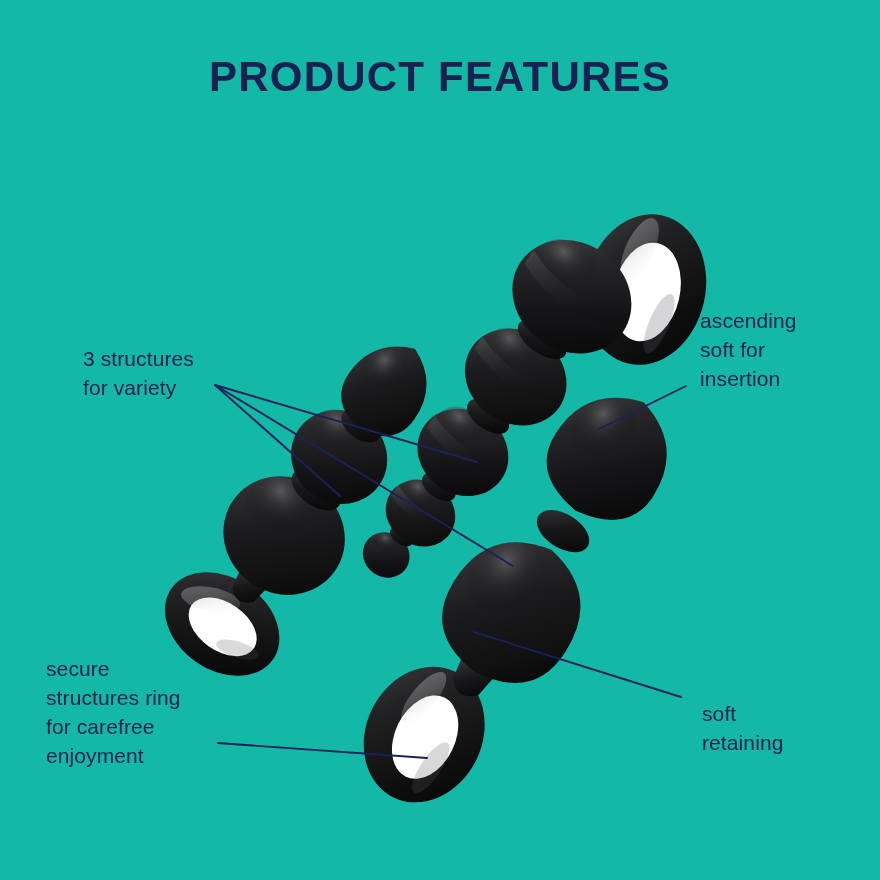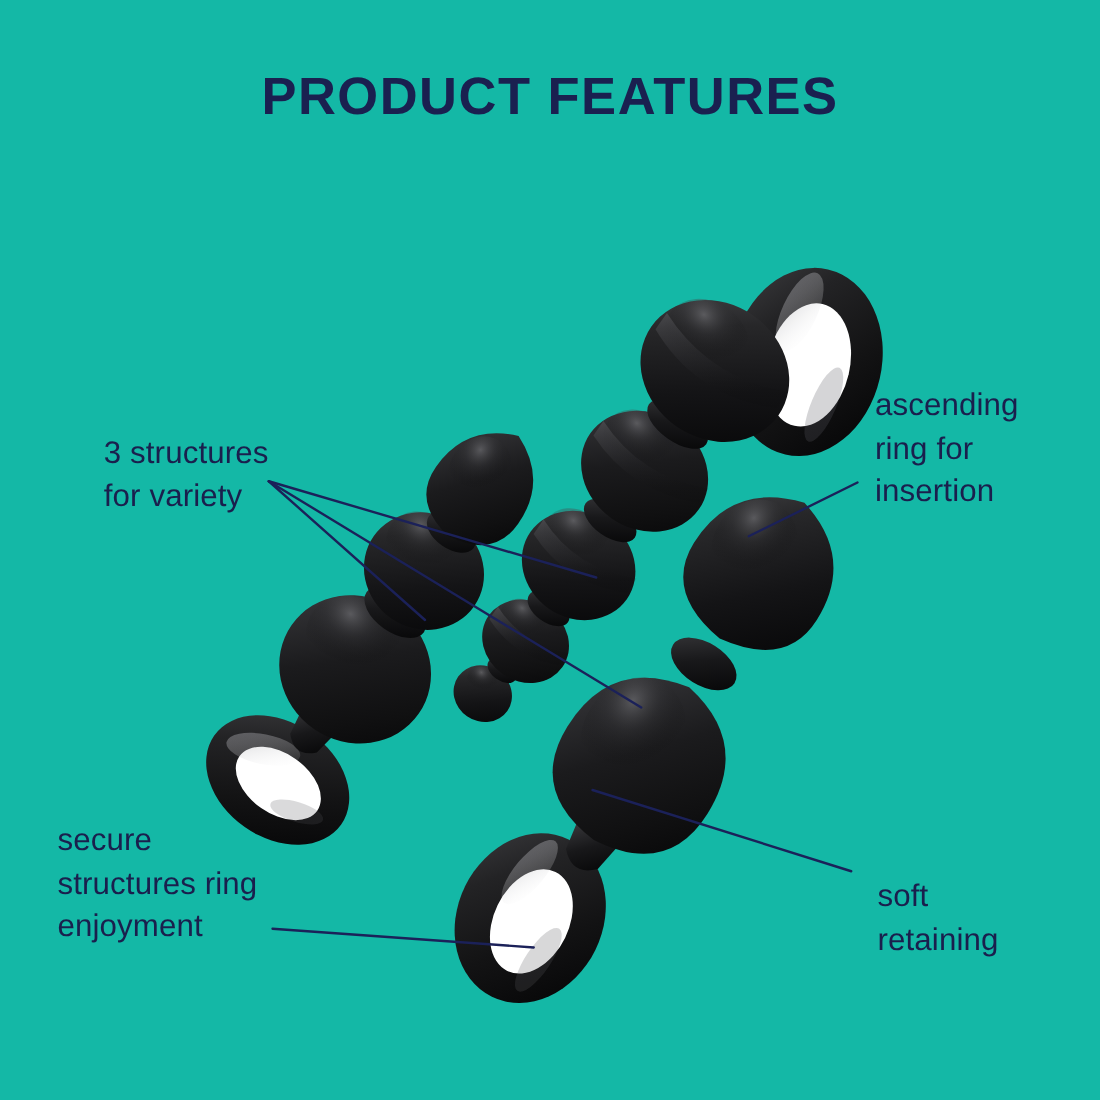--- a/index.html
+++ b/index.html
@@ -33,21 +33,21 @@
     color: #1a2050;
     line-height: 1.1;
     white-space: nowrap;
   }
 
   
   .callout {
     position: absolute;
     color: #1a1f4d;
     font-family: "Liberation Sans", sans-serif;
-    font-size: 25px;
+    font-size: 21px;
     font-weight: 400;
     line-height: 1.38;
     letter-spacing: 0.1px;
   }
   .callout .ln { display: block; white-space: nowrap; }
 
   #callout-structures { left: 48px;  top: 345px; margin-left: 35px; }
   #callout-ascending  { left: 700px; top: 307px; }
   #callout-retaining  { left: 46px;  top: 655px; }
   #callout-silicone   { left: 702px; top: 700px; }
@@ -217,27 +217,28 @@
     </g>
   </svg>
 
   <div class="callout" id="callout-structures">
     <span class="ln">3 structures</span>
     <span class="ln">for variety</span>
   </div>
 
   <div class="callout" id="callout-ascending">
     <span class="ln">ascending</span>
-    <span class="ln">ring for</span>
+    <span class="ln">soft for</span>
     <span class="ln">insertion</span>
   </div>
 
   <div class="callout" id="callout-retaining">
     <span class="ln">secure</span>
     <span class="ln">structures ring</span>
+    <span class="ln">for carefree</span>
     <span class="ln">enjoyment</span>
   </div>
 
   <div class="callout" id="callout-silicone">
     <span class="ln">soft</span>
     <span class="ln">retaining</span>
   </div>
 
 </div>
 

